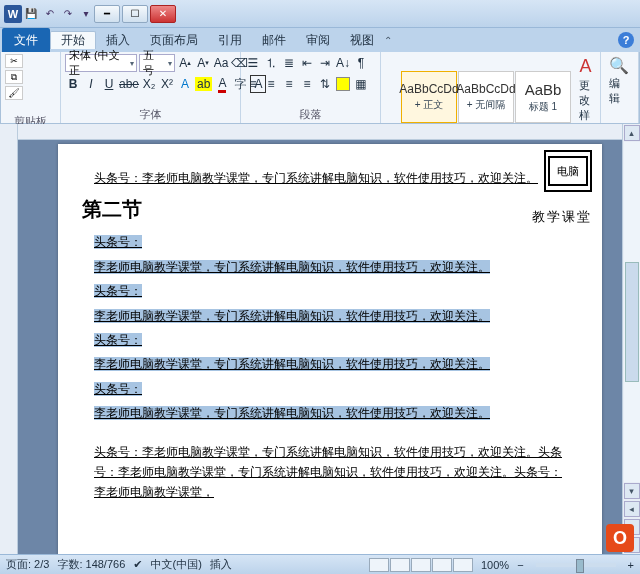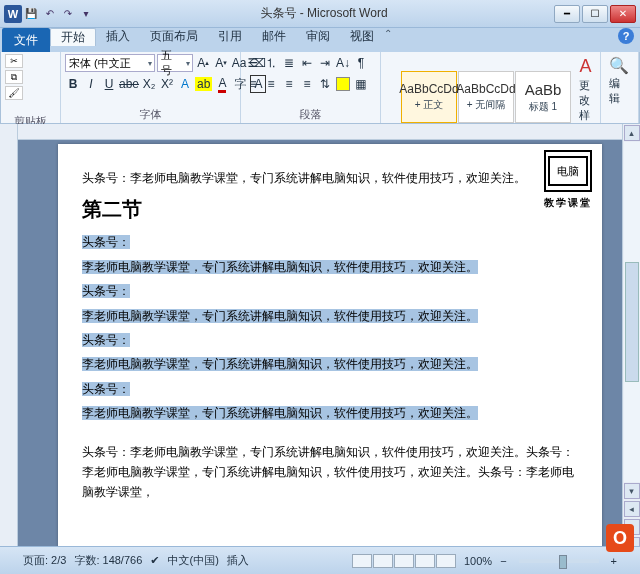--- a/index.html
+++ b/index.html
@@ -7,21 +7,21 @@
 
 .titlebar { height: 28px; background: linear-gradient(#d6e5f5,#bcd3eb); display: flex; align-items: center; padding: 0 4px; border-bottom: 1px solid #9ab8d8; }
 .qat { display: flex; align-items: center; gap: 2px; }
 .word-icon { width: 18px; height: 18px; background:#2b579a; color:#fff; display:flex; align-items:center; justify-content:center; font-weight:bold; font-size:11px; border-radius:2px; }
 .qat-btn { width: 16px; height: 16px; display:flex; align-items:center; justify-content:center; font-size:10px; color:#436; }
 .title-text { flex:1; text-align:center; font-size:12px; color:#333; }
 .winbtns { display:flex; gap:2px; }
 .winbtn { width:26px; height:18px; background:linear-gradient(#f5f9fc,#d0e0ef); border:1px solid #8fa8c2; border-radius:2px; display:flex; align-items:center; justify-content:center; font-size:10px; }
 .winbtn.close { background:linear-gradient(#e88,#c33); border-color:#a22; color:#fff; }
 
-.tabs { height:24px; display:flex; align-items:flex-start; padding-left:2px; gap:0; }
+.tabs { height:24px; display:flex; align-items:center; padding-left:2px; gap:0; }
 .filetab { background:#1a66b3; color:#fff; padding:4px 12px; font-size:12px; border-radius:2px 2px 0 0; }
 .tab { padding:0 10px; font-size:12px; color:#234; cursor:pointer; }
 .tab.active { background:#f5f9fc; border:1px solid #a9c1da; border-bottom:none; border-radius:2px 2px 0 0; }
 .help-icon { margin-left:auto; margin-right:6px; width:16px; height:16px; background:#3b7dd8; color:#fff; border-radius:50%; display:flex; align-items:center; justify-content:center; font-size:11px; font-weight:bold; }
 .caret { font-size:10px; color:#456; margin-right:6px; }
 
 .ribbon { height:72px; background:#f2f6fb; border:1px solid #a9c1da; border-top:none; display:flex; position:relative; }
 .group { border-right:1px solid #c5d6e8; display:flex; flex-direction:column; padding:2px 4px 0 4px; }
 .group-body { flex:1; display:flex; align-items:center; gap:3px; }
 .group-label { text-align:center; font-size:11px; color:#556; padding:1px 0; position:relative;margin-top:13px; }
@@ -50,31 +50,31 @@
 .stylename { font-size:10px; color:#345; margin-top:2px; }
 
 .docarea { position:absolute; top:124px; left:0; right:0; bottom:20px; background:#6d86a7; display:flex; }
 .ruler-v { width:18px; background:#e8eef6; border-right:1px solid #bcd; }
 .docscroll { flex:1; background:#6d86a7; overflow:hidden; position:relative; }
 .ruler-h { height:16px; background:#e8eef6; border-bottom:1px solid #bcd; margin-left:0; }
 .page { background:#fff; margin:4px 20px 4px 40px; padding:20px 24px 16px 24px; min-height:460px; box-shadow:0 0 3px rgba(0,0,0,.3); position:relative; font-size:12px; color:#000; line-height:1.7; }
 .stamp { position:absolute; top:6px; right:10px; width:88px; text-align:right; }
 .stamp-box { border:2px solid #000; padding:2px; display:inline-block; }
 .stamp-monitor { width:40px; height:30px; border:2px solid #000; display:flex; align-items:center; justify-content:center; font-size:11px; margin:2px auto; }
-.stamp-label { font-size:10px; letter-spacing:2px; font-weight:bold; margin-top:2px; }
+.stamp-label { font-size:13px; letter-spacing:2px; font-weight:normal; margin-top:14px; }
 .h1 { font-size:20px; font-weight:bold; margin:4px 0 6px 0; }
 .sel { background:#a7c4e2; display:inline; }
-.para { margin:4px 0; }
+.para { margin:4px 12px;text-decoration:underline; }
 
 .scroll-v { width:18px; background:#e8eef6; border-left:1px solid #bcd; display:flex; flex-direction:column; align-items:center; }
 .scroll-btn { width:16px; height:16px; background:#dde8f3; border:1px solid #aac; margin:1px 0; font-size:9px; display:flex; align-items:center; justify-content:center; color:#456; }
 .scroll-track { flex:1; width:16px; background:#eef4fa; position:relative; }
 .thumb { position:absolute; left:1px; width:14px; background:#cadaec; border:1px solid #9bb; }
 
-.status { position:absolute; bottom:0; left:0; right:0; height:28px; background:linear-gradient(#d6e5f5,#bcd3eb); border-top:1px solid #9ab8d8; display:flex; align-items:center; font-size:11px; color:#234; padding:0 23px; gap:8px; }
+.status { position:absolute; bottom:0; left:0; right:0; height:20px; background:linear-gradient(#d6e5f5,#bcd3eb); border-top:1px solid #9ab8d8; display:flex; align-items:center; font-size:11px; color:#234; padding:0 6px; gap:8px; }
 .status .views { margin-left:auto; display:flex; gap:1px; }
 .viewbtn { width:20px; height:14px; border:1px solid #9ab; background:#eef4fa; }
 .zoom-slider { width:80px; height:4px; background:#cde; position:relative; margin:0 4px; }
 .zoom-slider::before { content:""; position:absolute; left:50%; top:-4px; width:6px; height:12px; background:#9bc; border:1px solid #789; }
 
 .watermark { position:absolute; right:6px; bottom:22px; display:flex; align-items:center; gap:4px; font-size:16px; font-weight:bold; }
 .wm-icon { width:28px; height:28px; background:#e64a19; border-radius:4px; display:flex; align-items:center; justify-content:center; color:#fff; font-size:18px; font-weight:bold; }
 .wm-o { color:#e64a19; } .wm-rest { color:#444; }
 .wm-sub { font-size:11px; color:#888; font-weight:normal; }
 </style>
@@ -82,21 +82,20 @@
 <body>
 
 <div class="titlebar">
   <div class="qat">
     <div class="word-icon">W</div>
     <div class="qat-btn">💾</div>
     <div class="qat-btn">↶</div>
     <div class="qat-btn">↷</div>
     <div class="qat-btn">▾</div>
   </div>
-  <div class="title-text">头条号 - Microsoft Word</div>
   <div class="winbtns">
     <div class="winbtn">━</div>
     <div class="winbtn">☐</div>
     <div class="winbtn close">✕</div>
   </div>
 </div>
 
 <div class="tabs">
   <div class="filetab">文件</div>
   <div class="tab active">开始</div>
@@ -118,21 +117,21 @@
         <div class="smallbtn">⧉</div>
         <div class="smallbtn">🖌</div>
       </div>
     </div>
     <div class="group-label">剪贴板</div>
   </div>
 
   <div class="group" style="width:180px">
     <div class="group-body" style="flex-direction:column; align-items:flex-start; gap:3px;">
       <div class="fontrow">
-        <div class="combo" style="width:90px">宋体 (中文正</div>
+        <div class="combo" style="width:72px">宋体 (中文正</div>
         <div class="combo" style="width:36px">五号</div>
         <div class="fbtn">A<sup style="font-size:7px">▴</sup></div>
         <div class="fbtn">A<sup style="font-size:7px">▾</sup></div>
         <div class="fbtn">Aa</div>
         <div class="fbtn">⌫</div>
       </div>
       <div class="fontrow">
         <div class="fbtn bold">B</div>
         <div class="fbtn italic">I</div>
         <div class="fbtn ul">U</div>

